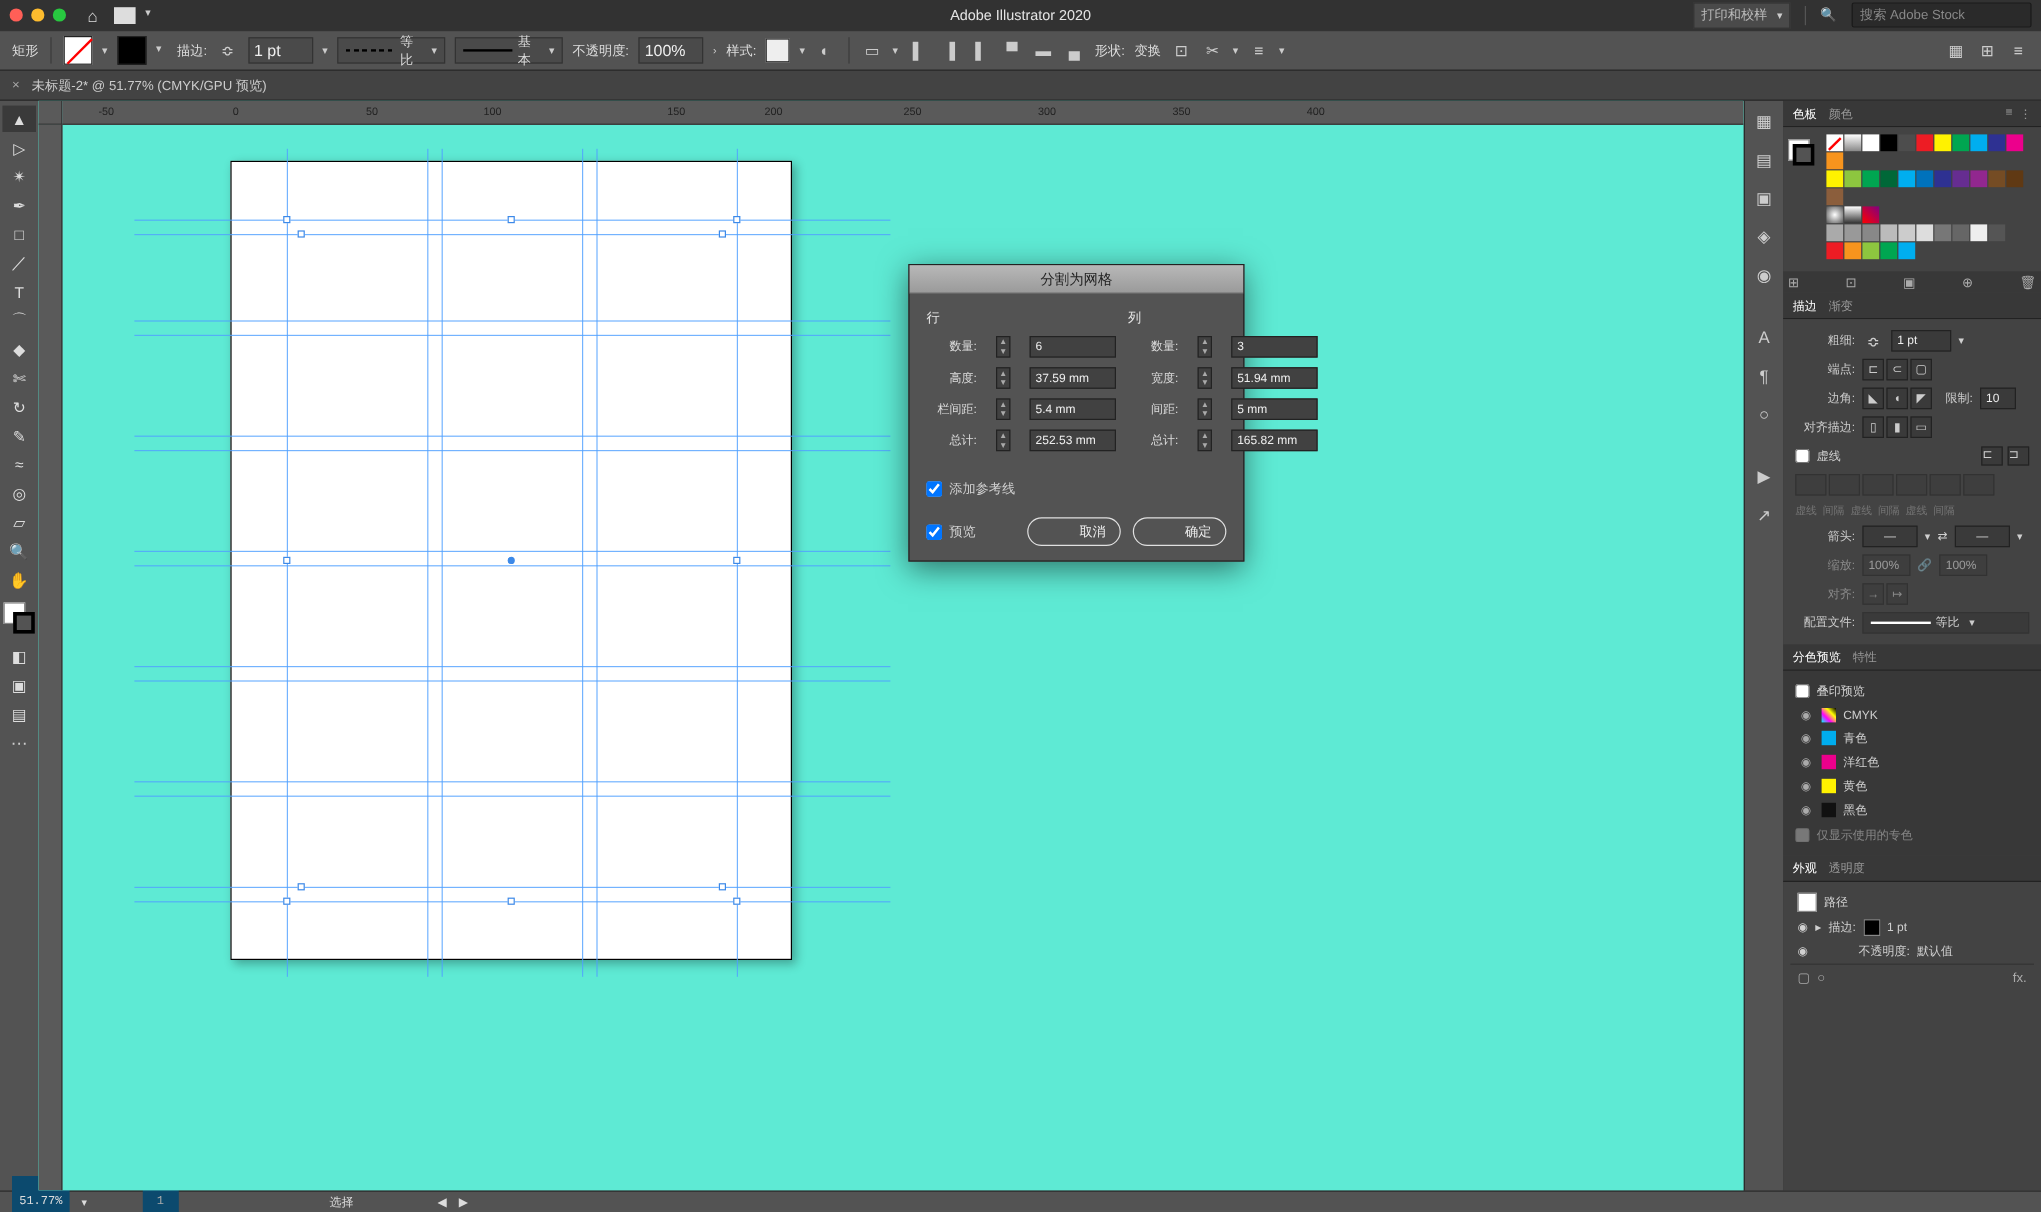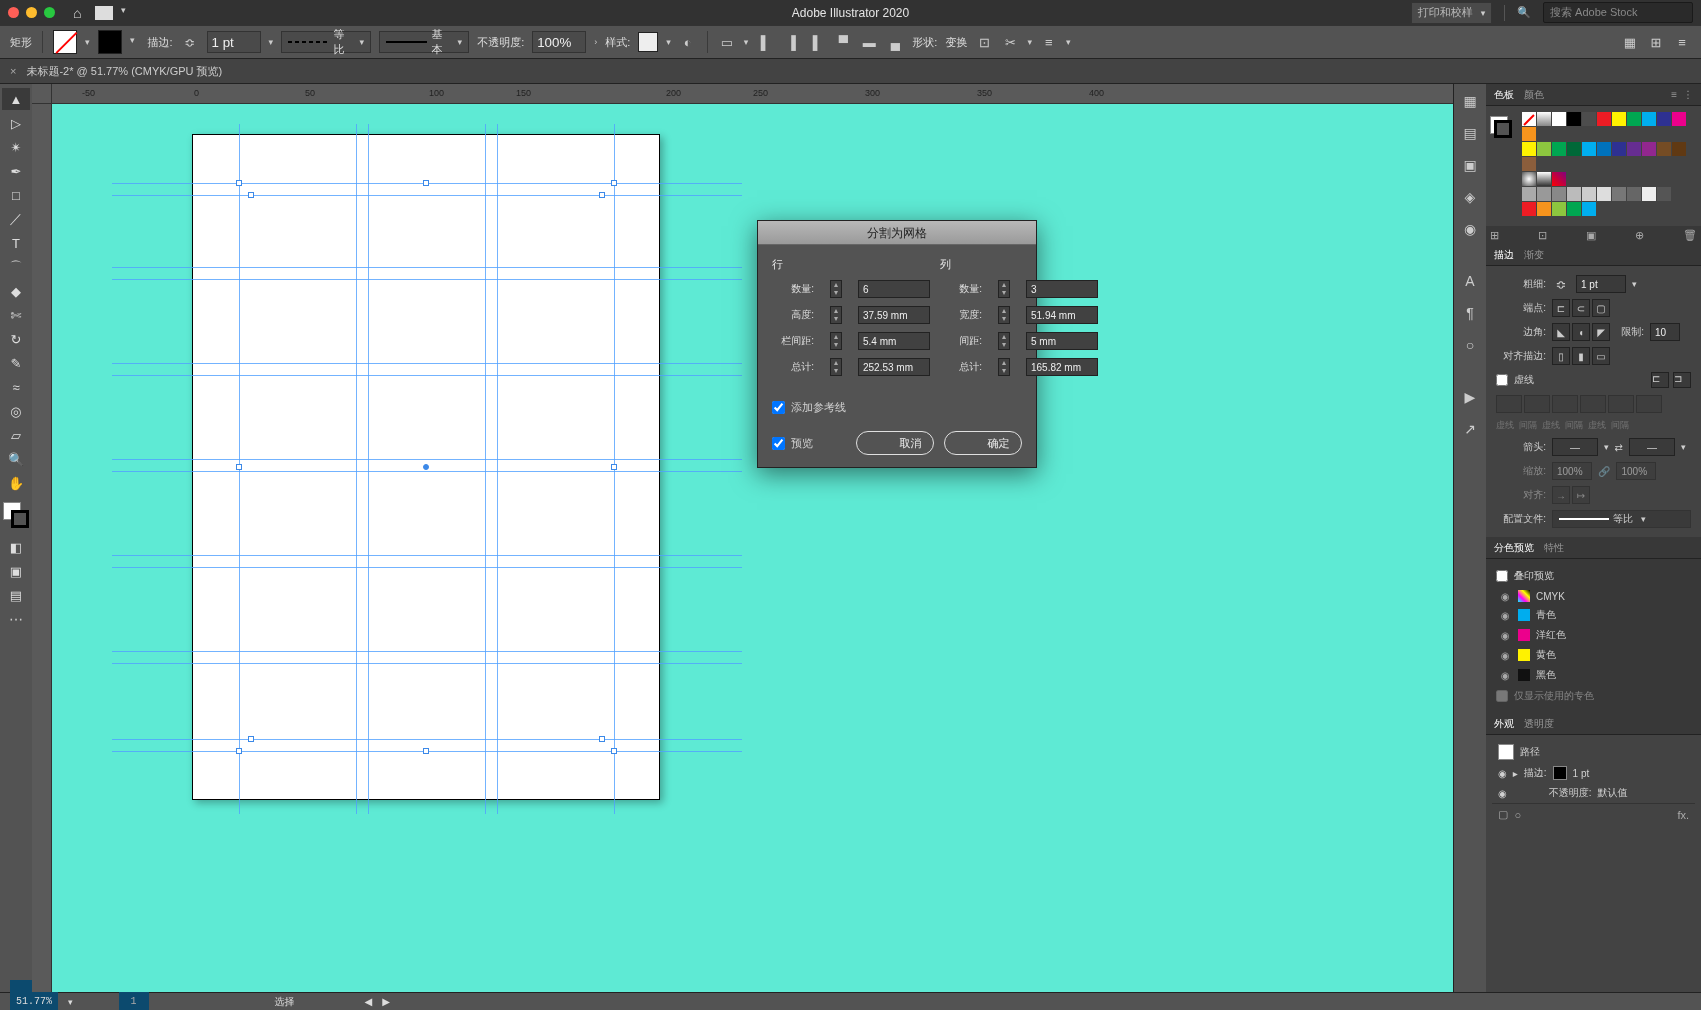--- a/index.html
+++ b/index.html
@@ -219,23 +219,23 @@
     <div class="tool">▤</div>
     <div class="tool more">⋯</div>
   </div>
 
   <div class="canvas-wrap">
     <div class="ruler-corner"></div>
     <div class="ruler-h">
       <span style="left:30px">-50</span>
       <span style="left:142px">0</span>
       <span style="left:253px">50</span>
-      <span style="left:377px">100</span>
-      <span style="left:464px">150</span>
-      <span style="left:614px">200</span>
+      <span style="left:351px">100</span>
+      <span style="left:504px">150</span>
+      <span style="left:585px">200</span>
       <span style="left:701px">250</span>
       <span style="left:813px">300</span>
       <span style="left:925px">350</span>
       <span style="left:1037px">400</span>
     </div>
     <div class="ruler-v"></div>
     <div class="artboard"></div>
 
     <div class="guide h" style="top:99px"></div>
     <div class="guide h" style="top:111px"></div>

